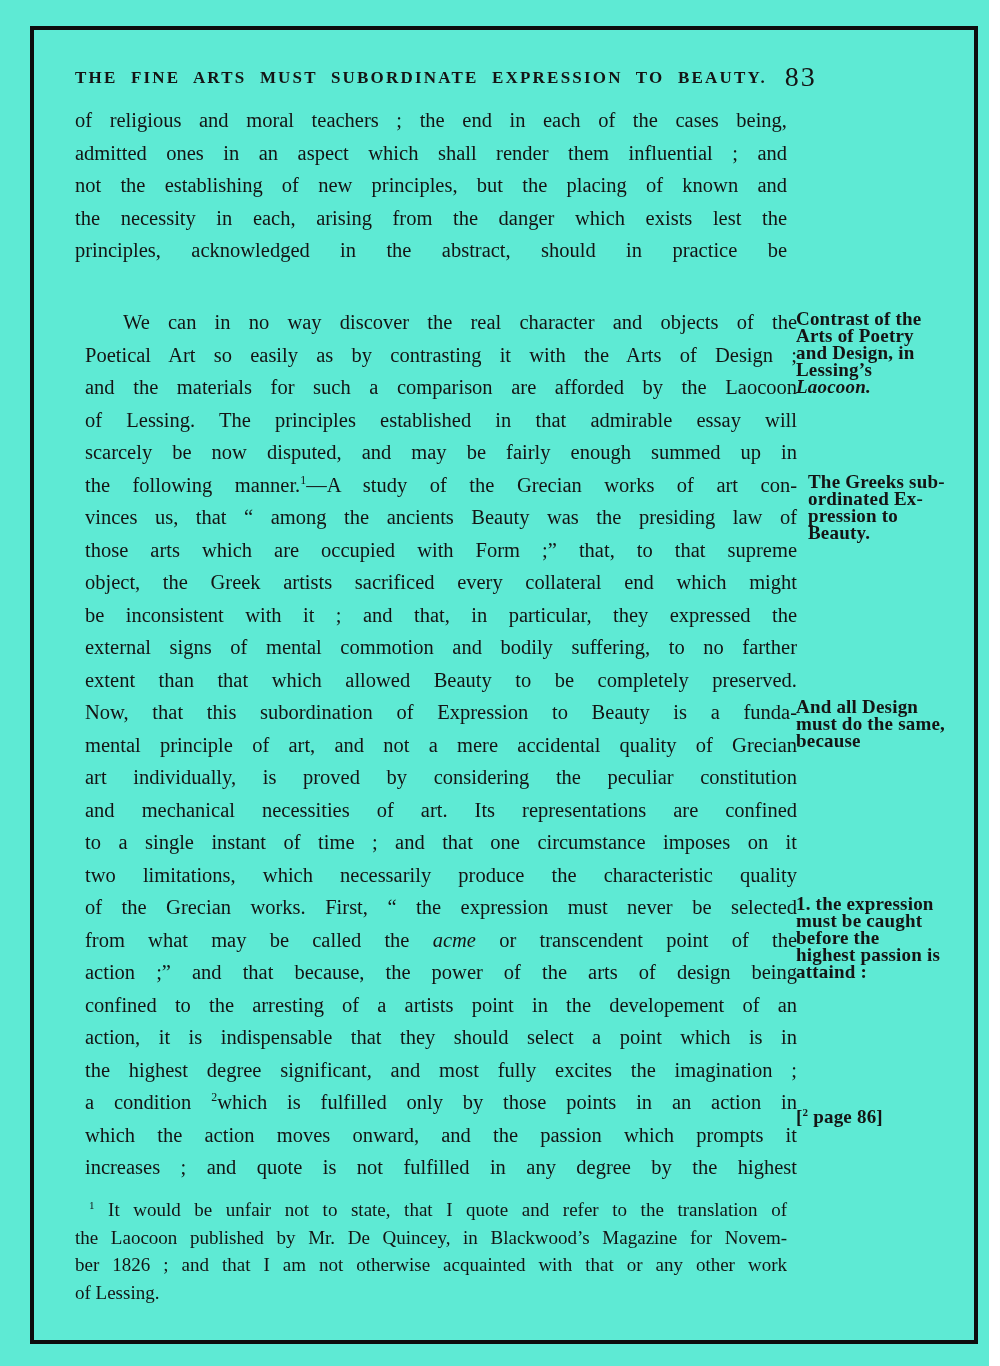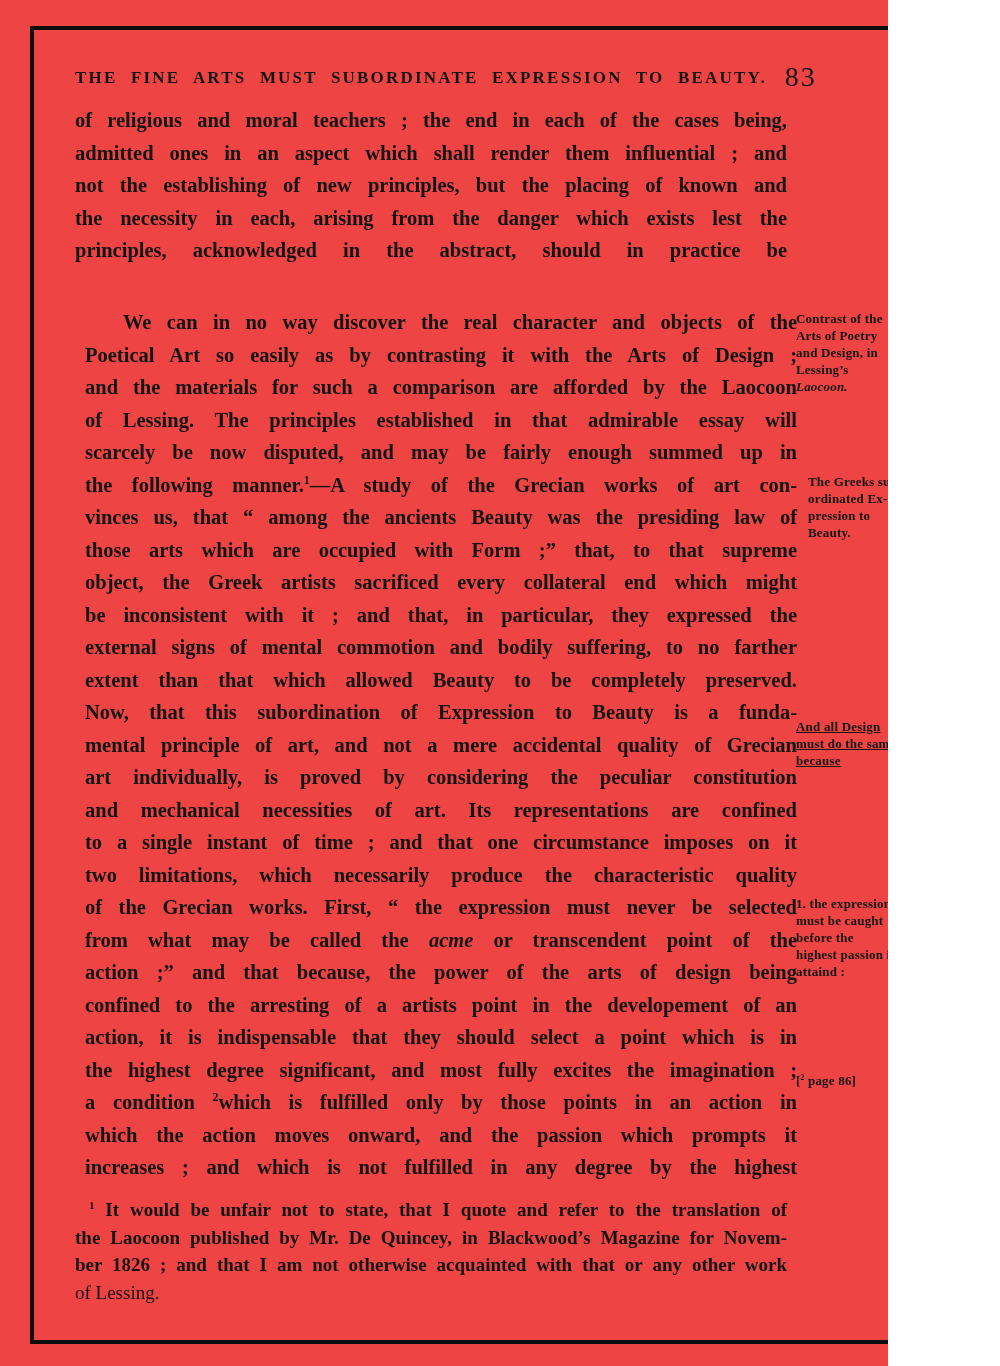--- a/index.html
+++ b/index.html
@@ -2,23 +2,23 @@
 <html><head>
 <meta charset="utf-8">
 <style>
   html, body {
     margin: 0;
     padding: 0;
     background: #ffffff;
   }
   .page {
     position: relative;
-    width: 888px;
+    width: 989px;
     height: 1366px;
-    background: #ef4444;
+    background: #5eead4;
     color: #141414;
     font-family: "Liberation Serif", "DejaVu Serif", serif;
     overflow: hidden;
   }
   .frame {
     position: absolute;
     left: 30px;
     top: 26px;
     width: 948px;
     height: 1318px;
@@ -54,35 +54,34 @@
   }
   .bline {
     height: 32.5px;
     line-height: 32.5px;
     overflow: visible;
     white-space: normal;
   }
   .jl {
     text-align: justify;
     text-align-last: justify;
-    font-weight: bold;
   }
   .indent {
     text-indent: 38px;
   }
   sup {
     font-size: 0.58em;
     vertical-align: super;
     line-height: 0;
   }
   .note {
     position: absolute;
     left: 796px;
     width: 178px;
-    font-size: 13px;
+    font-size: 19px;
     line-height: 17px;
     font-weight: bold;
     letter-spacing: 0.2px;
   }
   .footnote {
     position: absolute;
     left: 75px;
     top: 1196px;
     width: 712px;
     font-size: 19px;
@@ -133,51 +132,51 @@
         <div class="bline jl">to a single instant of time ; and that one circumstance imposes on it</div>
         <div class="bline jl">two limitations, which necessarily produce the characteristic quality</div>
         <div class="bline jl">of the Grecian works.  First, “ the expression must never be selected</div>
         <div class="bline jl">from what may be called the <i>acme</i> or transcendent point of the</div>
         <div class="bline jl">action ;” and that because, the power of the arts of design being</div>
         <div class="bline jl">confined to the arresting of a artists point in the developement of an</div>
         <div class="bline jl">action, it is indispensable that they should select a point which is in</div>
         <div class="bline jl">the highest degree significant, and most fully excites the imagination ;</div>
         <div class="bline jl">a condition <sup>2</sup>which is fulfilled only by those points in an action in</div>
         <div class="bline jl">which the action moves onward, and the passion which prompts it</div>
-        <div class="bline jl">increases ; and which is not fulfilled in any degree by the highest</div>
+        <div class="bline jl">increases ; and quote is not fulfilled in any degree by the highest</div>
       </div>
     </div>
 
   <div id="margin-notes">
       <div class="note" style="top: 310px;">
         <div>Contrast of the</div>
         <div>Arts of Poetry</div>
         <div>and Design, in</div>
         <div>Lessing’s</div>
         <div><i>Laocoon.</i></div>
       </div>
       <div class="note" style="top: 473px; margin-left: 12px;">
         <div>The Greeks sub-</div>
         <div>ordinated Ex-</div>
         <div>pression to</div>
         <div>Beauty.</div>
       </div>
-      <div class="note" style="top: 718px; text-decoration: underline;">
+      <div class="note" style="top: 698px;">
         <div>And all Design</div>
         <div>must do the same,</div>
         <div>because</div>
       </div>
       <div class="note" style="top: 895px;">
         <div>1. the expression</div>
         <div>must be caught</div>
         <div>before the</div>
         <div>highest passion is</div>
         <div>attaind :</div>
       </div>
-      <div class="note" style="top: 1072px;">
+      <div class="note" style="top: 1108px;">
         <div>[<sup>2</sup> page 86]</div>
       </div>
     </div>
 
   <div class="footnote" id="footnote">
       <div class="fline jl findent"><sup>1</sup> It would be unfair not to state, that I quote and refer to the translation of</div>
       <div class="fline jl">the Laocoon published by Mr. De Quincey, in Blackwood’s Magazine for Novem-</div>
       <div class="fline jl">ber 1826 ; and that I am not otherwise acquainted with that or any other work</div>
       <div class="fline">of Lessing.</div>
     </div>

